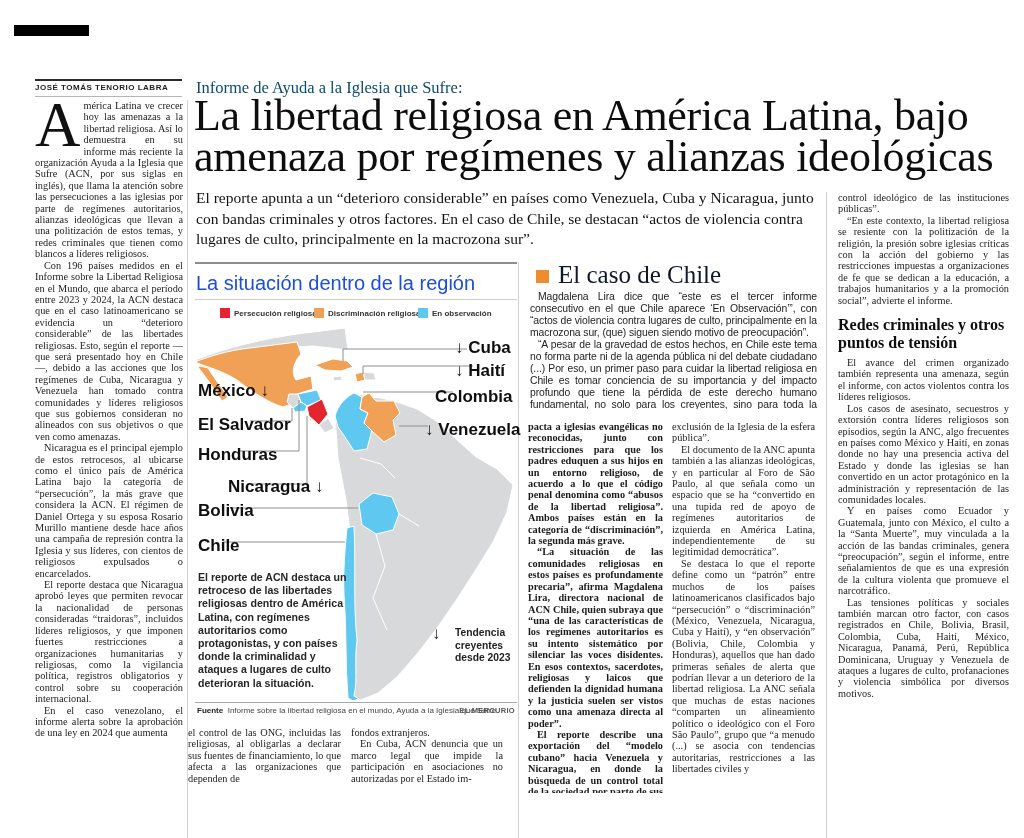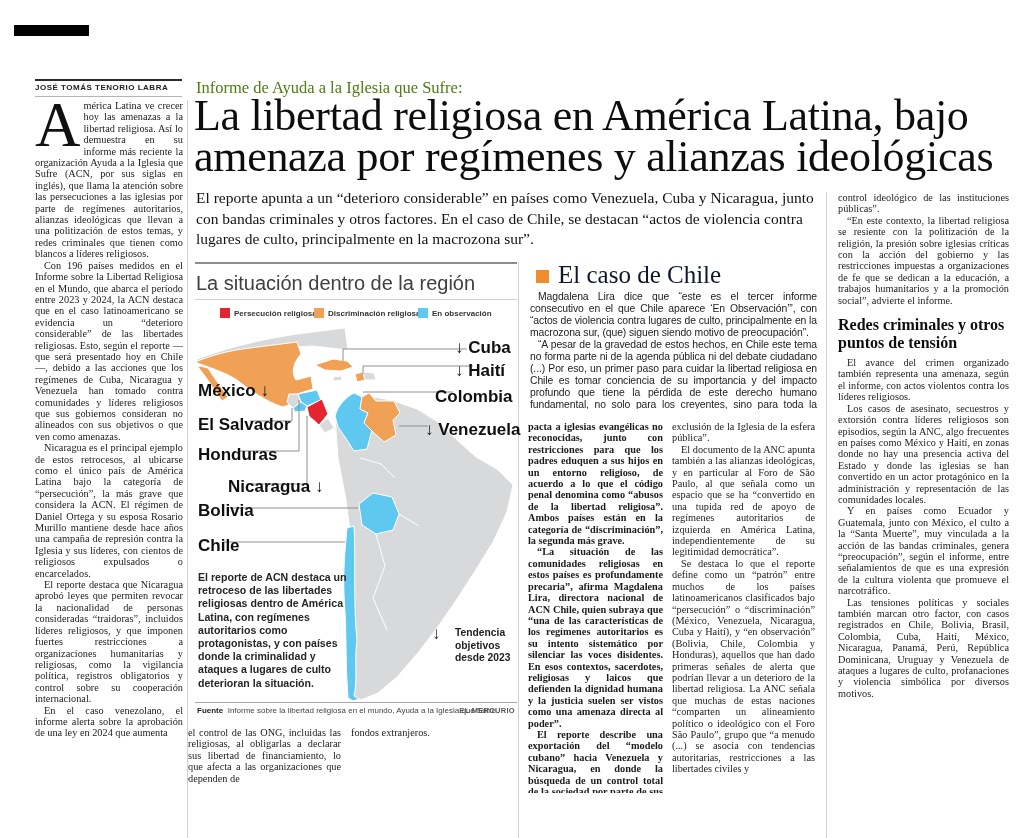--- a/index.html
+++ b/index.html
@@ -8,33 +8,33 @@
   .abs{position:absolute;}
   
   .vrule{position:absolute;width:1px;background:#d2d2d2;}
   .hrule{position:absolute;height:1px;background:#b5b5b5;}
   .corner-mark{position:absolute;background:#000;}
   
   .byline-topline{position:absolute;height:2px;background:#2b2b2b;}
   .byline{font-family:"Liberation Sans",sans-serif;font-weight:bold;font-size:8px;
           letter-spacing:.5px;color:#222;}
   
-  .kicker{font-size:16.5px;color:#4d7c0f;}
+  .kicker{font-size:16.5px;color:#0c4a6e;}
   .headline{font-size:44px;line-height:41px;color:#0d0d0d;letter-spacing:-.3px;}
   .deck{font-size:15.5px;line-height:20.5px;color:#121212;}
   
   .col{position:absolute;overflow:hidden;text-align:justify;font-size:10.3px;
        line-height:11.4px;color:#1b1b1b;hyphens:auto;-webkit-hyphens:auto;}
   .col p{margin:0;}
   .col p + p{text-indent:9px;}
   .dropcap{float:left;font-size:63px;line-height:47px;padding:2px 3px 0 0;color:#111;}
   .subhead{font-weight:bold;font-size:16px;line-height:17.5px;color:#0e0e0e;
            margin:10px 0 6px 0 !important;text-indent:0 !important;text-align:left;}
   
-  .ig-title{font-family:"Liberation Sans",sans-serif;font-size:20px;color:#404040;}
+  .ig-title{font-family:"Liberation Sans",sans-serif;font-size:20px;color:#1d4ed8;}
   .legend-item{position:absolute;font-family:"Liberation Sans",sans-serif;
                font-weight:bold;font-size:8px;color:#333;}
   .legend-sq{position:absolute;width:10px;height:10px;}
   .c-red{background:#e32530;} .c-orange{background:#f0a155;} .c-blue{background:#5ec8f1;}
   .f-red{fill:#e32530;} .f-orange{fill:#f0a155;} .f-blue{fill:#5ec8f1;} .f-gray{fill:#d8d9da;}
   .map-label{position:absolute;font-family:"Liberation Sans",sans-serif;font-weight:bold;
              font-size:17px;color:#0f0f0f;white-space:nowrap;z-index:3;}
   .map-label .arr{font-weight:bold;}
   .ig-caption{position:absolute;font-family:"Liberation Sans",sans-serif;font-weight:bold;
               font-size:10.6px;line-height:13.2px;color:#262626;z-index:3;}
@@ -142,33 +142,34 @@
 
   <div class="map-label" style="left:455px;top:338px;width:50px;text-align:right;"><span class="arr">↓</span> <span>Cuba</span></div>
   <div class="map-label" style="left:455px;top:361px;width:50px;text-align:right;"><span class="arr">↓</span> <span>Haití</span></div>
   <div class="map-label" style="left:435px;top:387px;width:70px;text-align:right;"><span>Colombia</span></div>
   <div class="map-label" style="left:425px;top:420px;width:80px;text-align:right;"><span class="arr">↓</span> <span>Venezuela</span></div>
 
   <div class="ig-caption" style="left:198px;top:571px;width:156px;">El reporte de ACN destaca un retroceso de las libertades religiosas dentro de América Latina, con regímenes autoritarios como protagonistas, y con países donde la criminalidad y ataques a lugares de culto deterioran la situación.</div>
   <div class="trend-arrow" style="left:432px;top:624px;">↓</div>
   <div class="trend" style="left:455px;top:627px;">
     <div>Tendencia</div>
-    <div>objetivos</div>
+    <div>creyentes</div>
     <div>desde 2023</div>
   </div>
 
   <div class="hrule" style="left:195px;top:702px;width:322px;background:#a8a8a8;"></div>
   <div class="fuente" style="left:197px;top:706px;"><b>Fuente</b>&nbsp; <span>Informe sobre la libertad religiosa en el mundo, Ayuda a la Iglesia que Sufre</span></div>
   <div class="credit" style="left:457px;top:706px;width:58px;text-align:right;">EL MERCURIO</div>
 
   <div class="col" style="left:188px;top:727px;width:153px;height:64px;">
-    <p>el control de las ONG, incluidas las religiosas, al obligarlas a declarar sus libertad de financiamiento, lo que afecta a las organizaciones que dependen de</p>
+    <p>el control de las ONG, incluidas las religiosas, al obligarlas a declarar sus fuentes de financiamiento, lo que afecta a las organizaciones que dependen de</p>
   </div>
   <div class="col" style="left:351px;top:727px;width:152px;height:64px;">
     <p>fondos extranjeros.</p>
+    <p>En Cuba, ACN denuncia que un marco legal que impide la participación en asociaciones no autorizadas por el Estado im-</p>
   </div>
 
   <div class="chile-sq" style="left:536px;top:270px;"></div>
   <div class="abs chile-title" style="left:558px;top:261px;">El caso de Chile</div>
   <div class="chile-text" style="left:530px;top:291px;width:287px;height:118px;">
     <p>Magdalena Lira dice que “este es el tercer informe consecutivo en el que Chile aparece ‘En Observación’”, con “actos de violencia contra lugares de culto, principalmente en la macrozona sur, (que) siguen siendo motivo de preocupación”.</p>
     <p>“A pesar de la gravedad de estos hechos, en Chile este tema no forma parte ni de la agenda pública ni del debate ciudadano (...) Por eso, un primer paso para cuidar la libertad religiosa en Chile es tomar conciencia de su importancia y del impacto profundo que tiene la pérdida de este derecho humano fundamental, no solo para los creyentes, sino para toda la sociedad”, explica Lira.</p>
   </div>
 
   <div class="col" style="left:528px;top:421px;width:135px;height:372px;font-weight:bold;">

